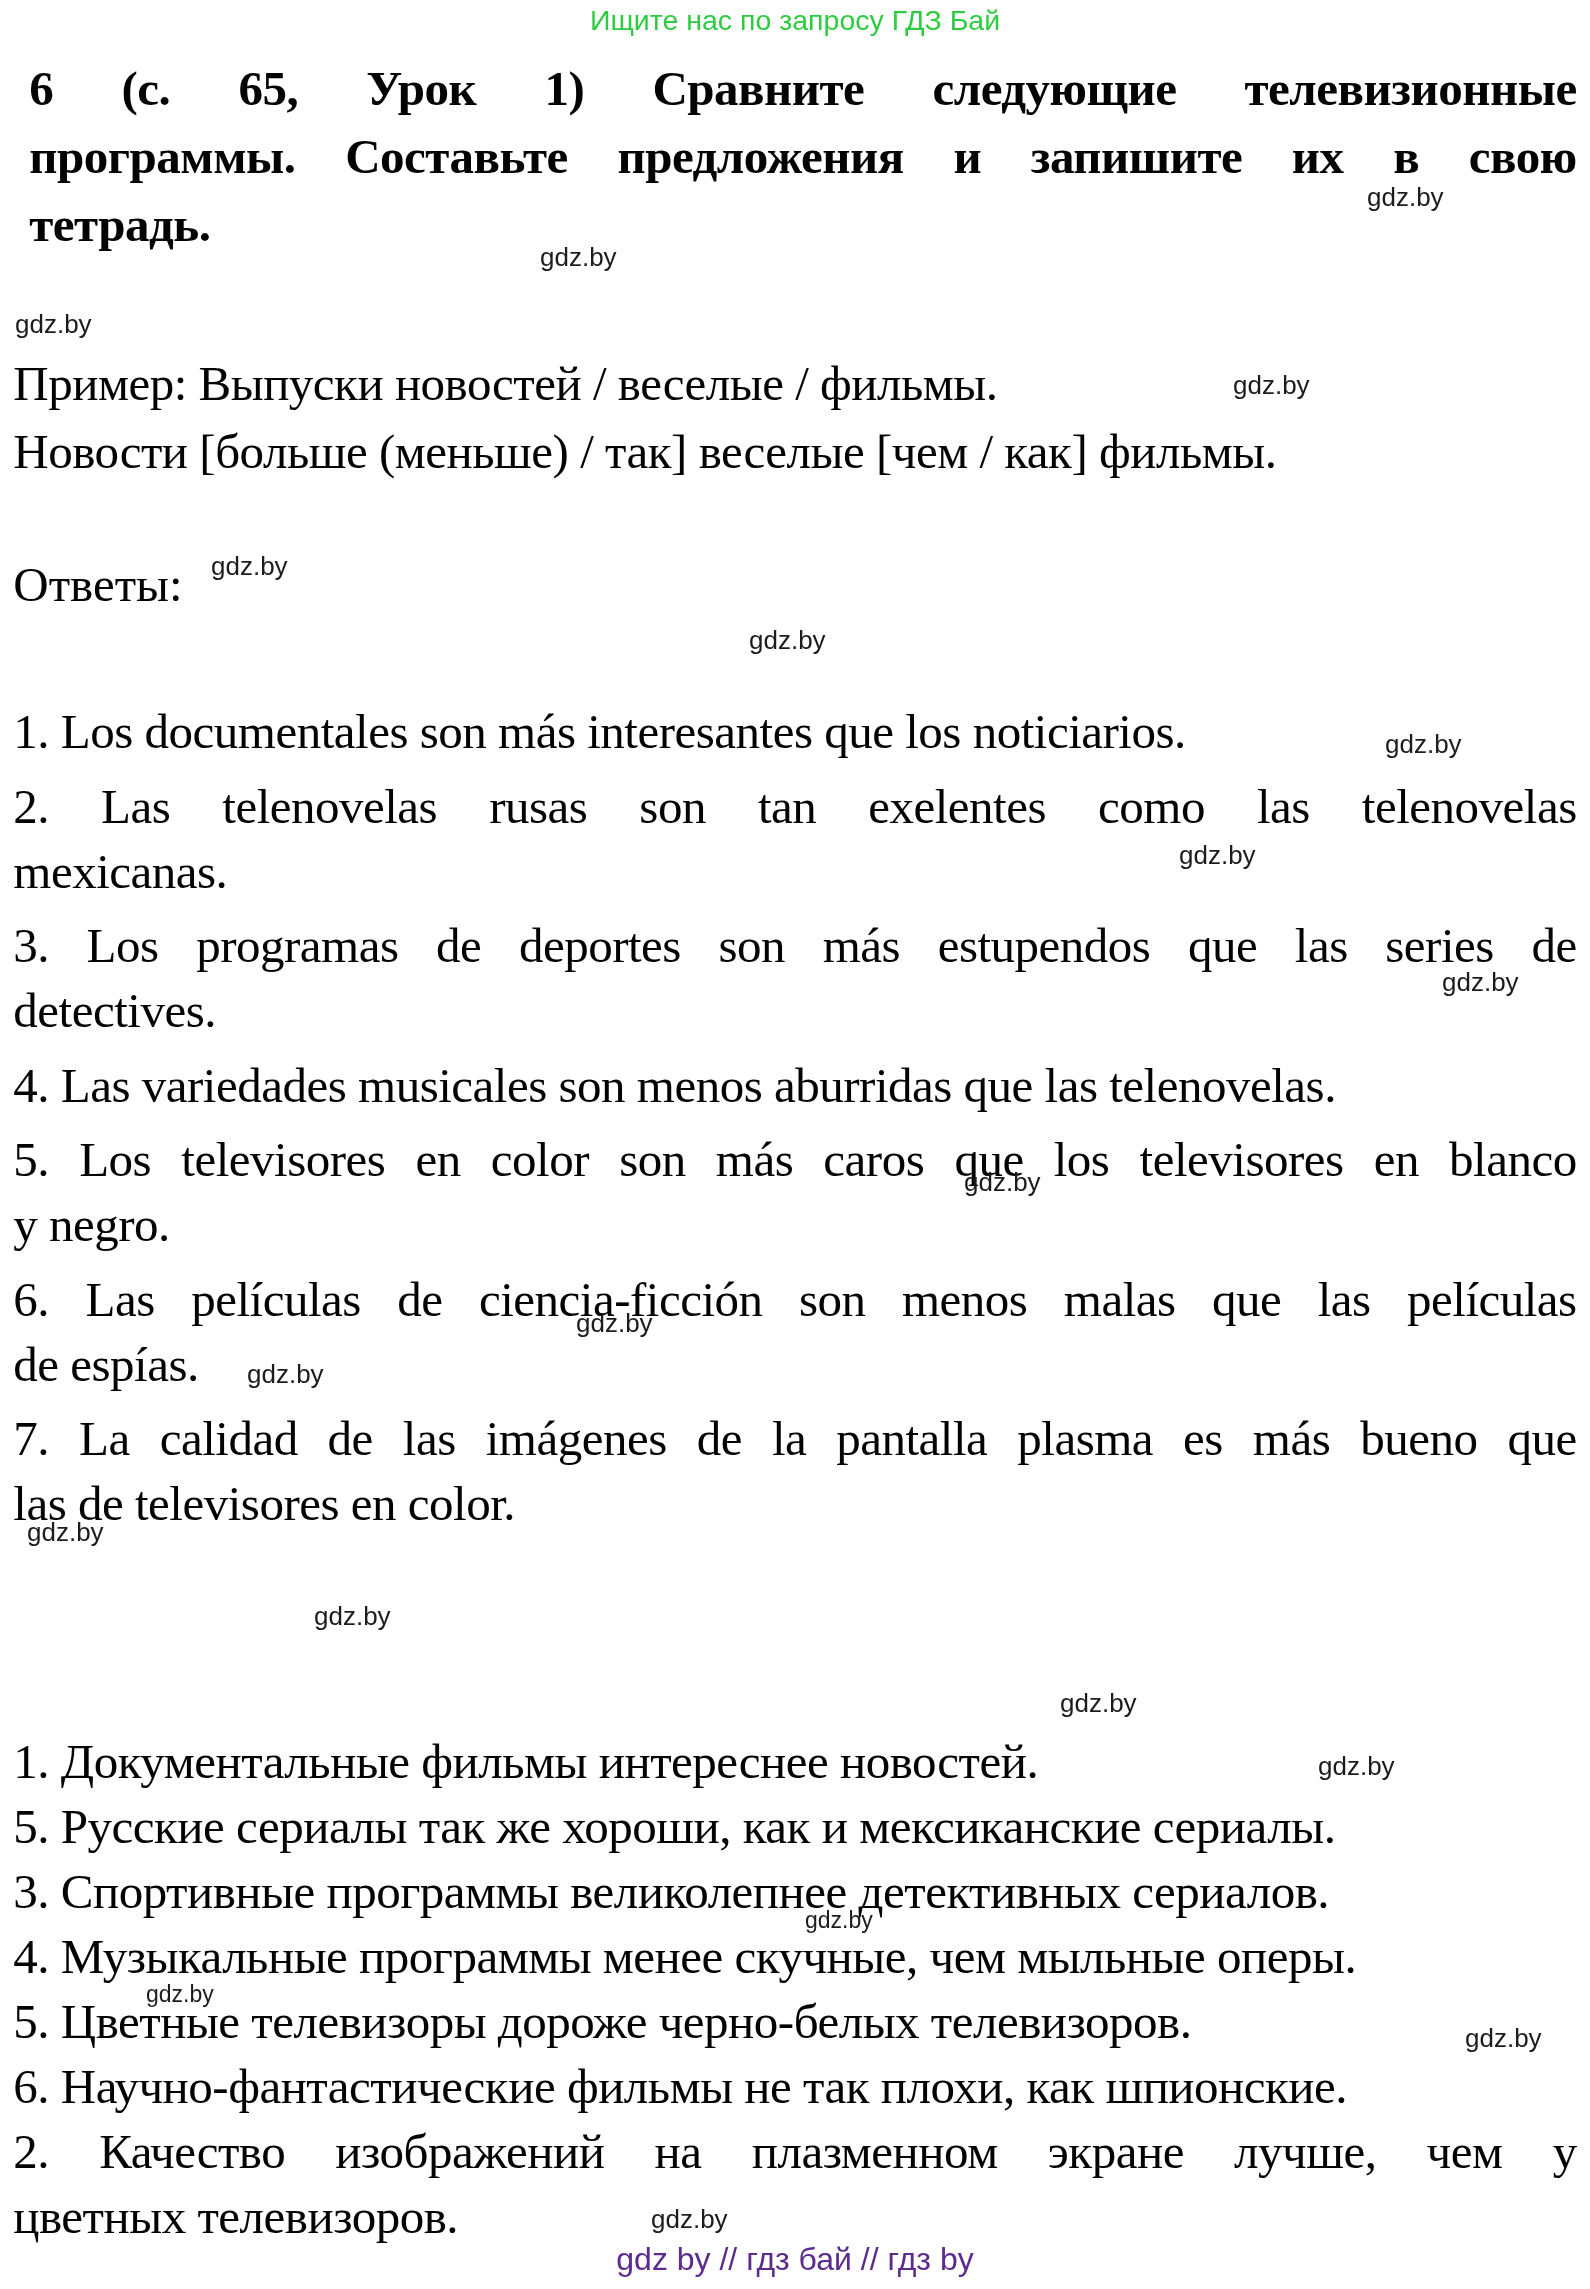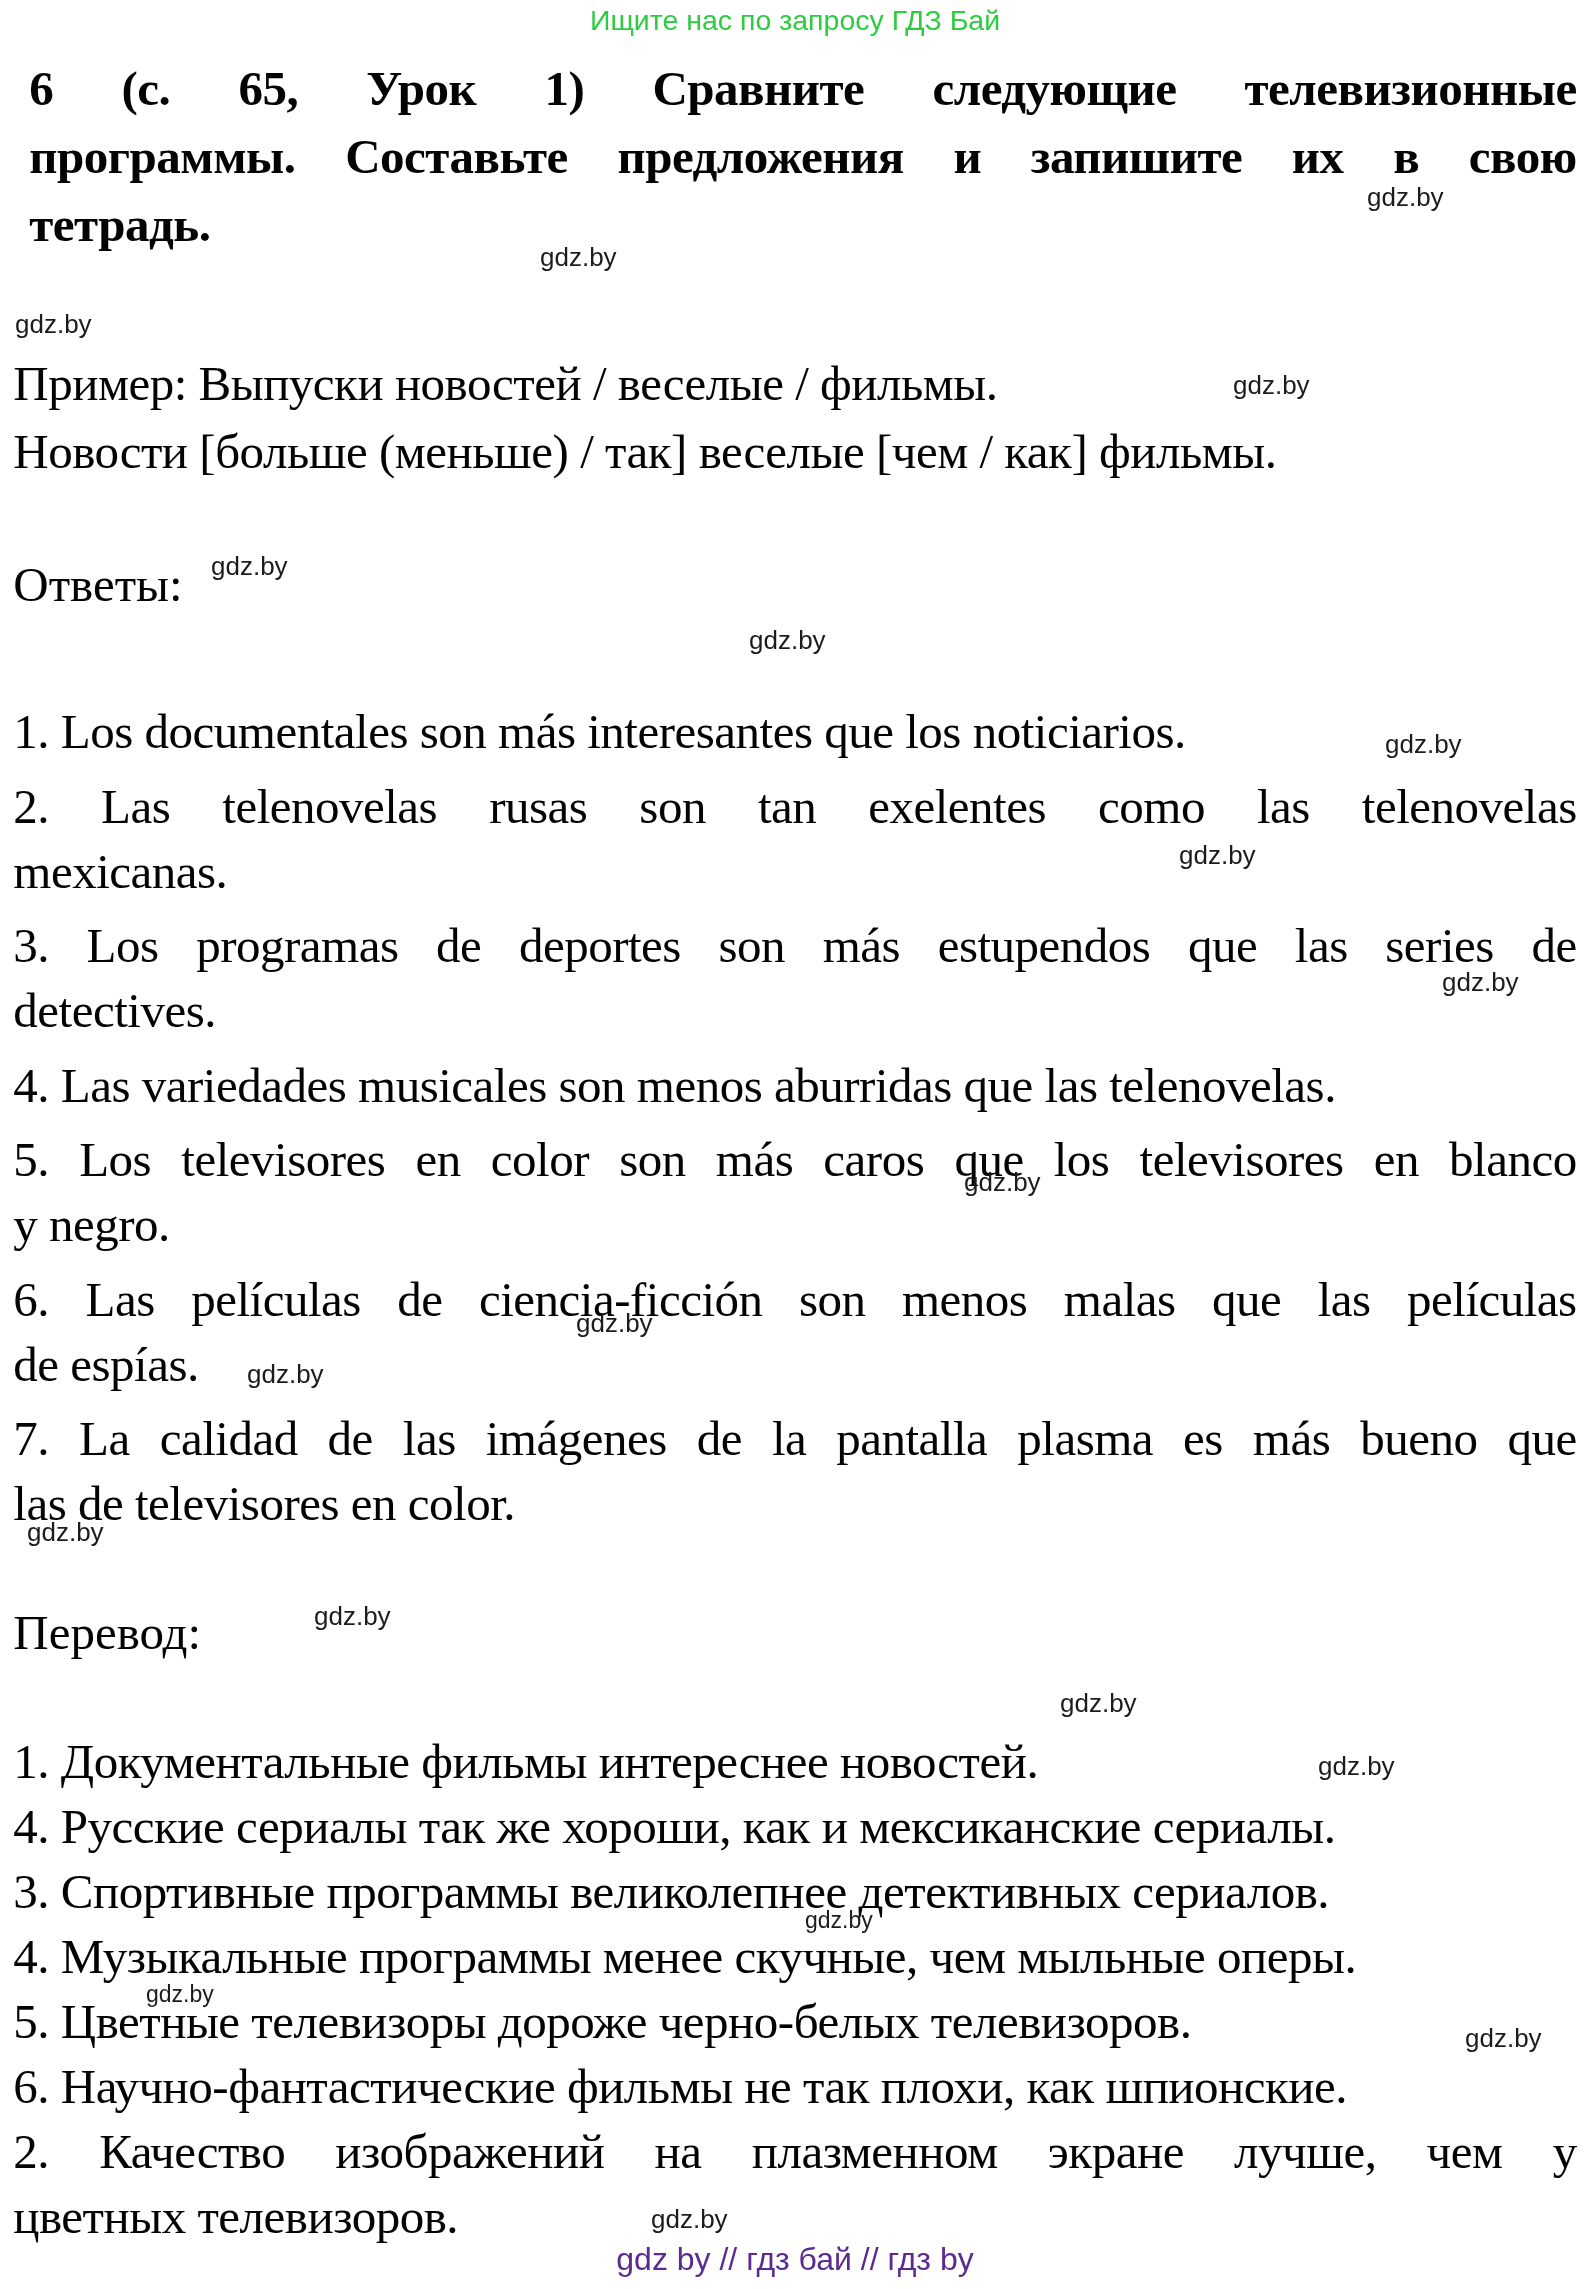--- a/index.html
+++ b/index.html
@@ -84,27 +84,24 @@
     <div class="line">detectives.</div>
     <div class="line mt">4. Las variedades musicales son menos aburridas que las telenovelas.</div>
     <div class="line fill mt">5. Los televisores en color son más caros que los televisores en blanco</div>
     <div class="line">y negro.</div>
     <div class="line fill mt">6. Las películas de ciencia-ficción son menos malas que las películas</div>
     <div class="line">de espías.</div>
     <div class="line fill mt">7. La calidad de las imágenes de la pantalla plasma es más bueno que</div>
     <div class="line">las de televisores en color.</div>
   </div>
 
-  <div class="sec" style="top:1600px">
-    <div class="label-line">Перевод:</div>
-  </div>
 
   <div class="sec" style="top:1729px">
     <div class="line">1. Документальные фильмы интереснее новостей.</div>
-    <div class="line">4. Русские сериалы так же хороши, как и мексиканские сериалы.</div>
+    <div class="line">5. Русские сериалы так же хороши, как и мексиканские сериалы.</div>
     <div class="line">3. Спортивные программы великолепнее детективных сериалов.</div>
     <div class="line">4. Музыкальные программы менее скучные, чем мыльные оперы.</div>
     <div class="line">5. Цветные телевизоры дороже черно-белых телевизоров.</div>
     <div class="line">6. Научно-фантастические фильмы не так плохи, как шпионские.</div>
     <div class="line fill">2. Качество изображений на плазменном экране лучше, чем у</div>
     <div class="line">цветных телевизоров.</div>
   </div>
 
   <span class="wm" style="left:1367px; top:183px">gdz.by</span>
   <span class="wm" style="left:540px;  top:243px">gdz.by</span>

